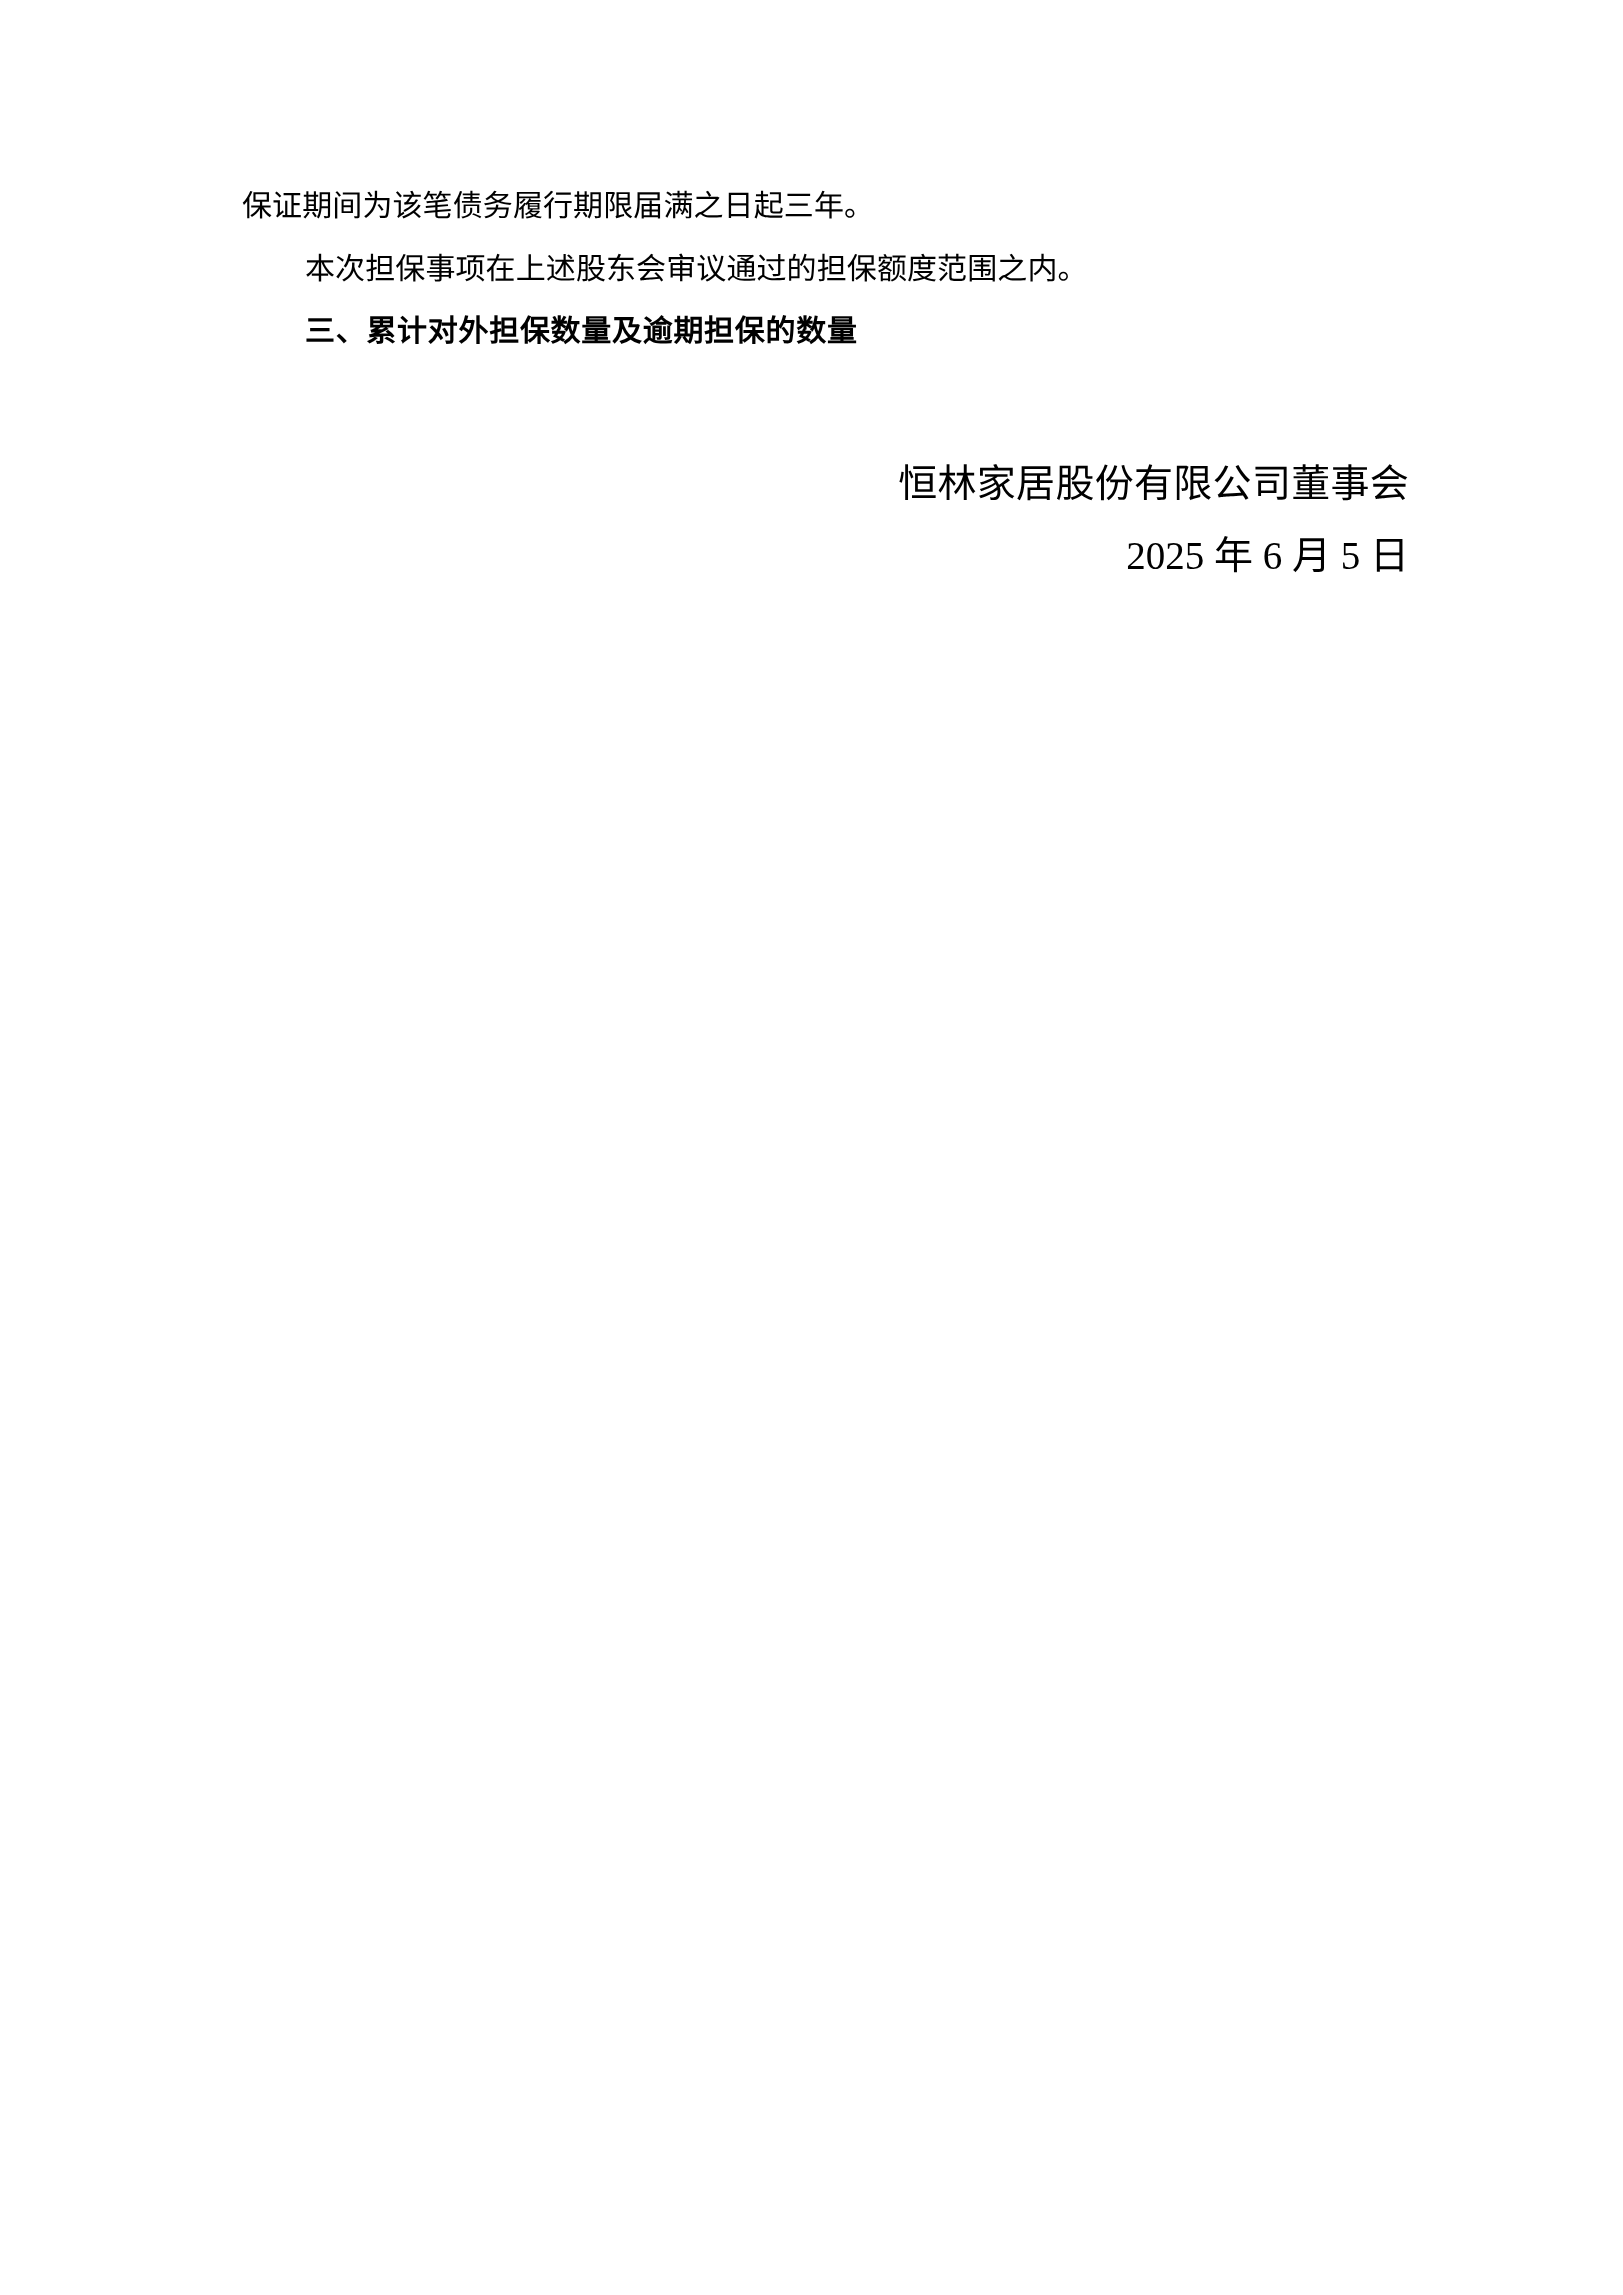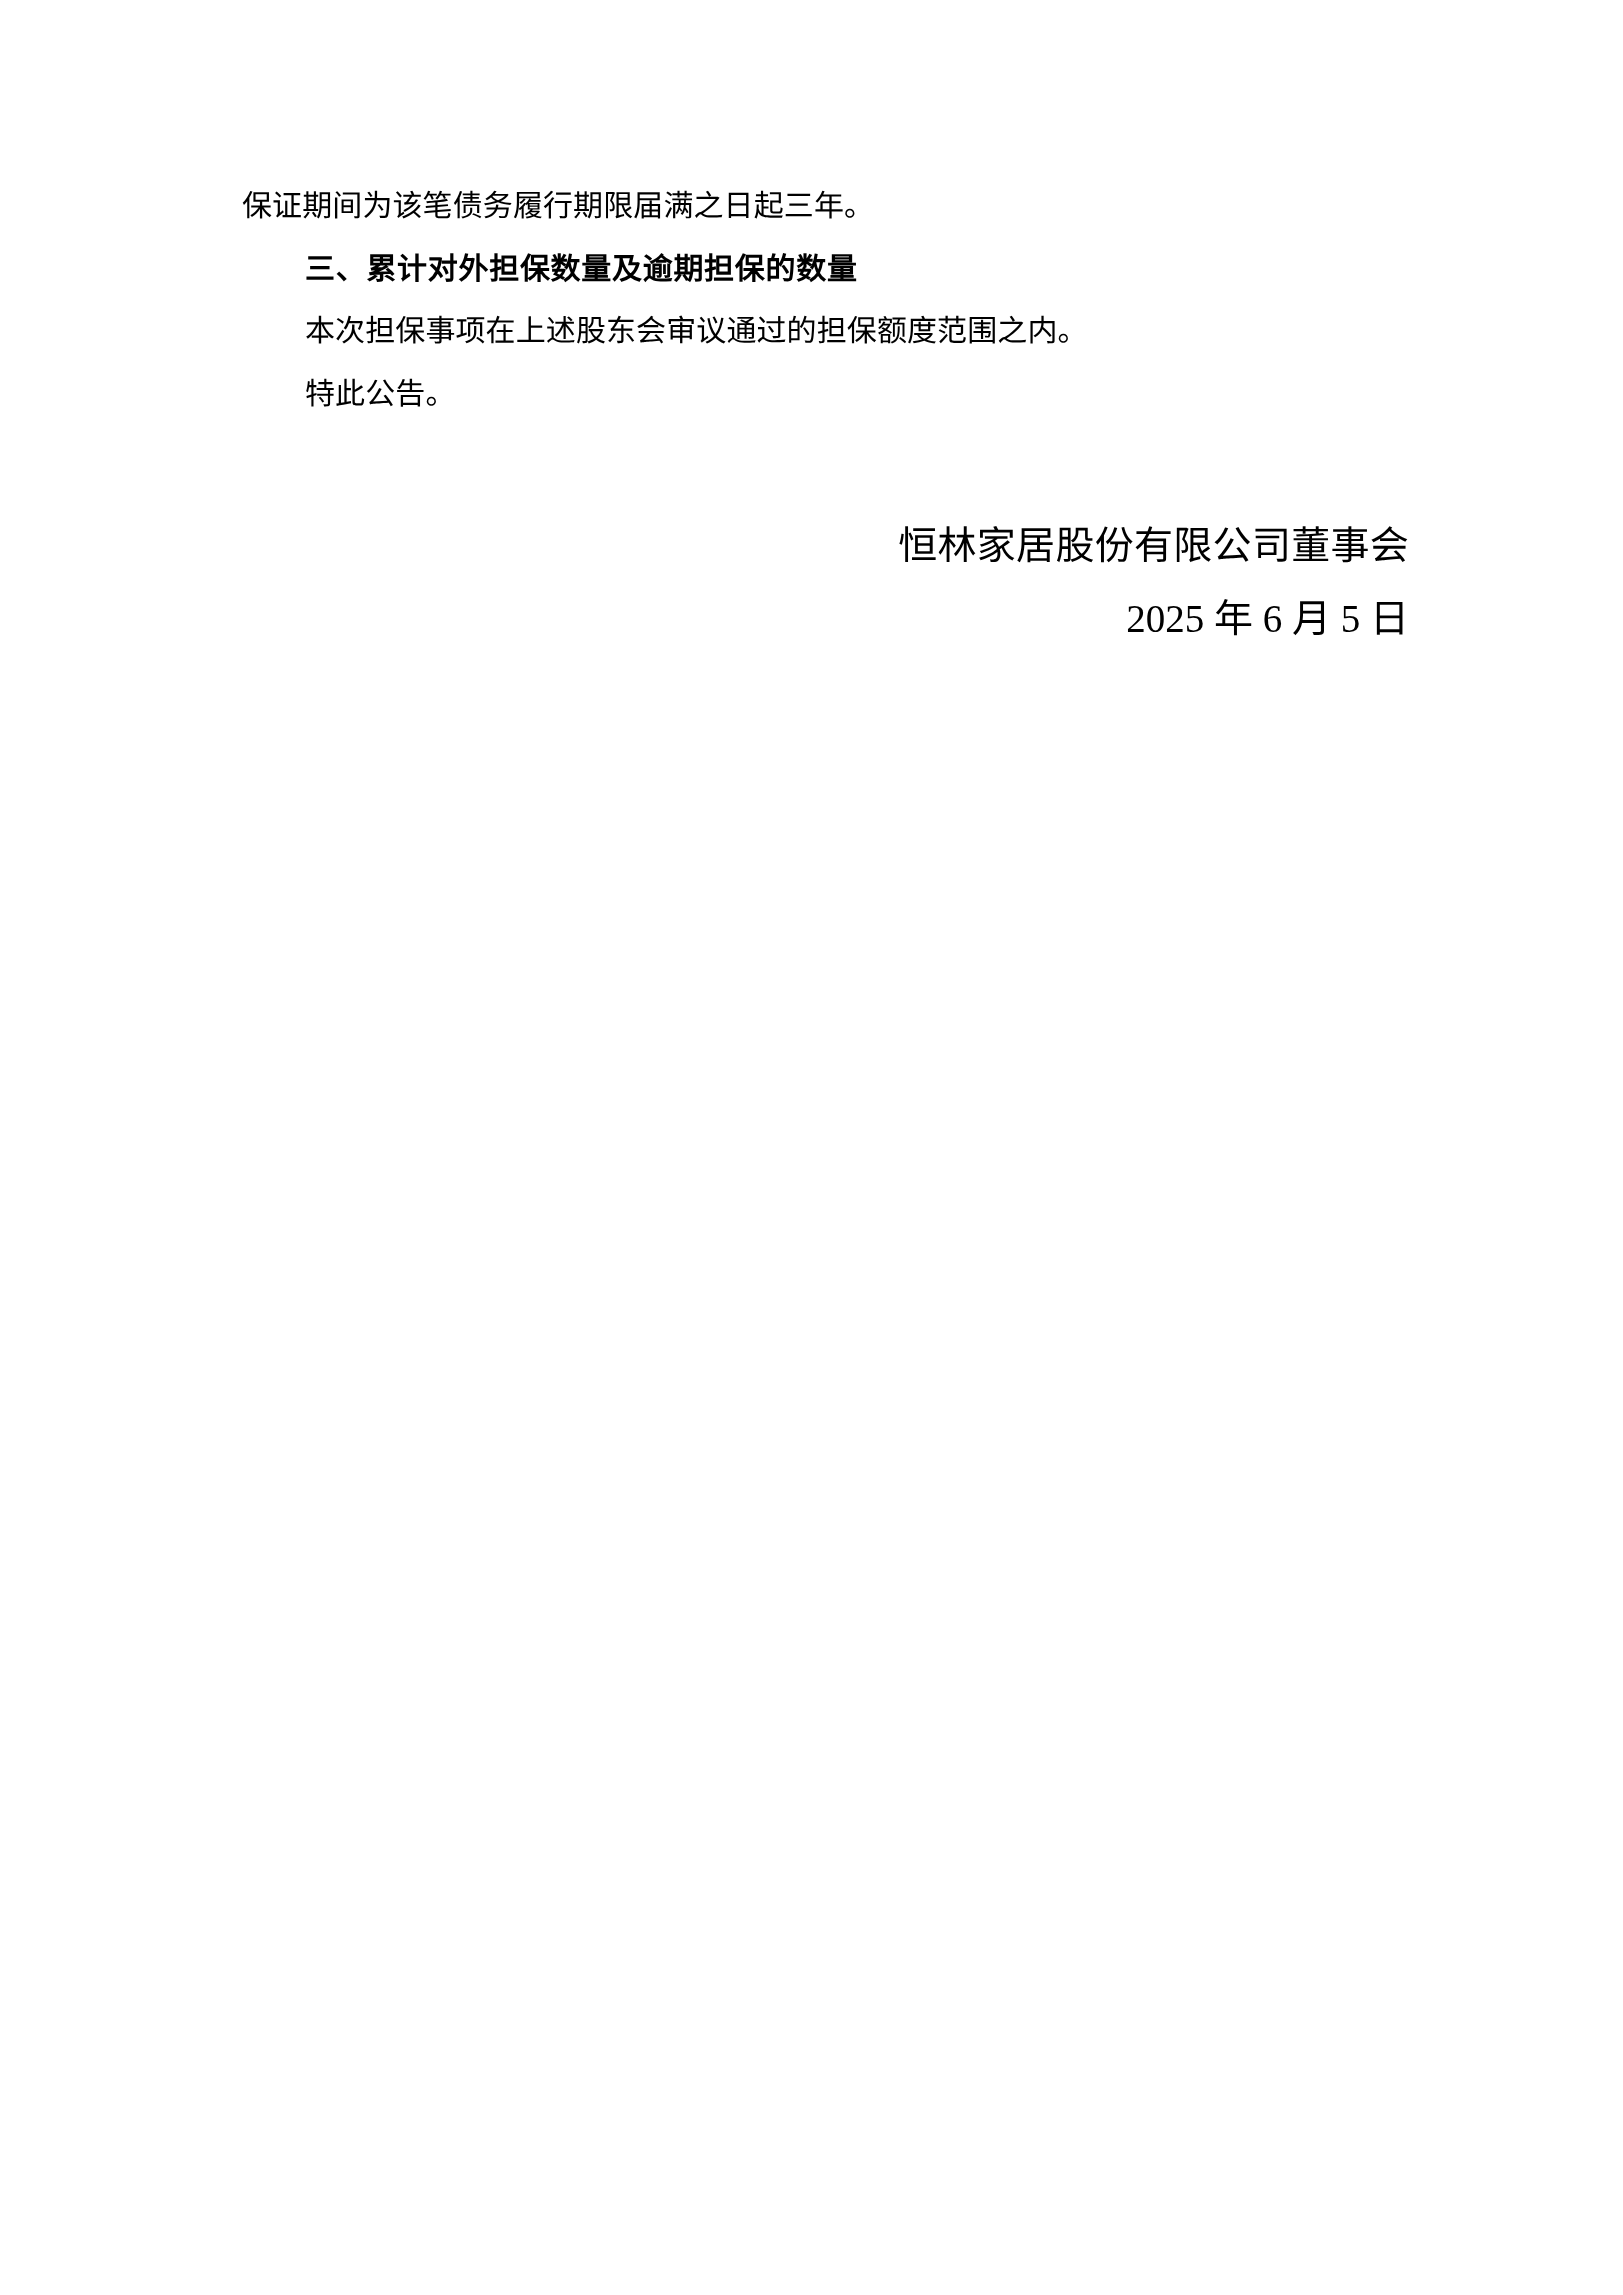--- a/index.html
+++ b/index.html
@@ -65,26 +65,25 @@
   }
 </style>
 </head>
 <body>
 
 <div class="page">
   <div class="doc-body">
 
     <p class="para para-first">保证期间为该笔债务履行期限届满之日起三年。</p>
 
+    <p class="para indent">本次担保事项在上述股东会审议通过的担保额度范围之内。</p>
+
     <p class="para section-heading">三、累计对外担保数量及逾期担保的数量</p>
 
-    <p class="para indent">本次担保事项在上述股东会审议通过的担保额度范围之内。</p>
 
-
-    <p class="para indent">特此公告。</p>
 
     <div class="signature-block">
       <div class="signature-line sign-company">恒林家居股份有限公司董事会</div>
       <div class="signature-line sign-date">2025 年 6 月 5 日</div>
     </div>
 
   </div>
 </div>
 
 

